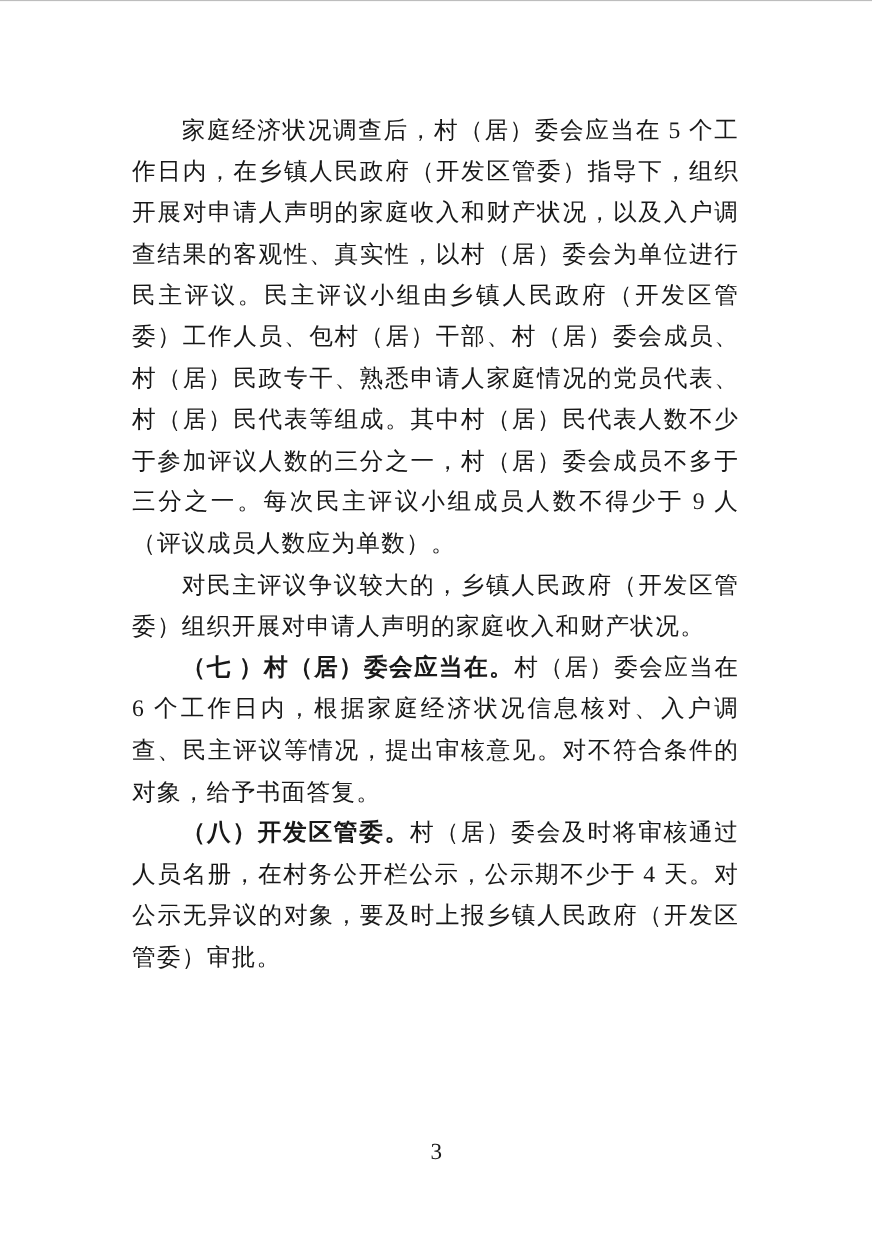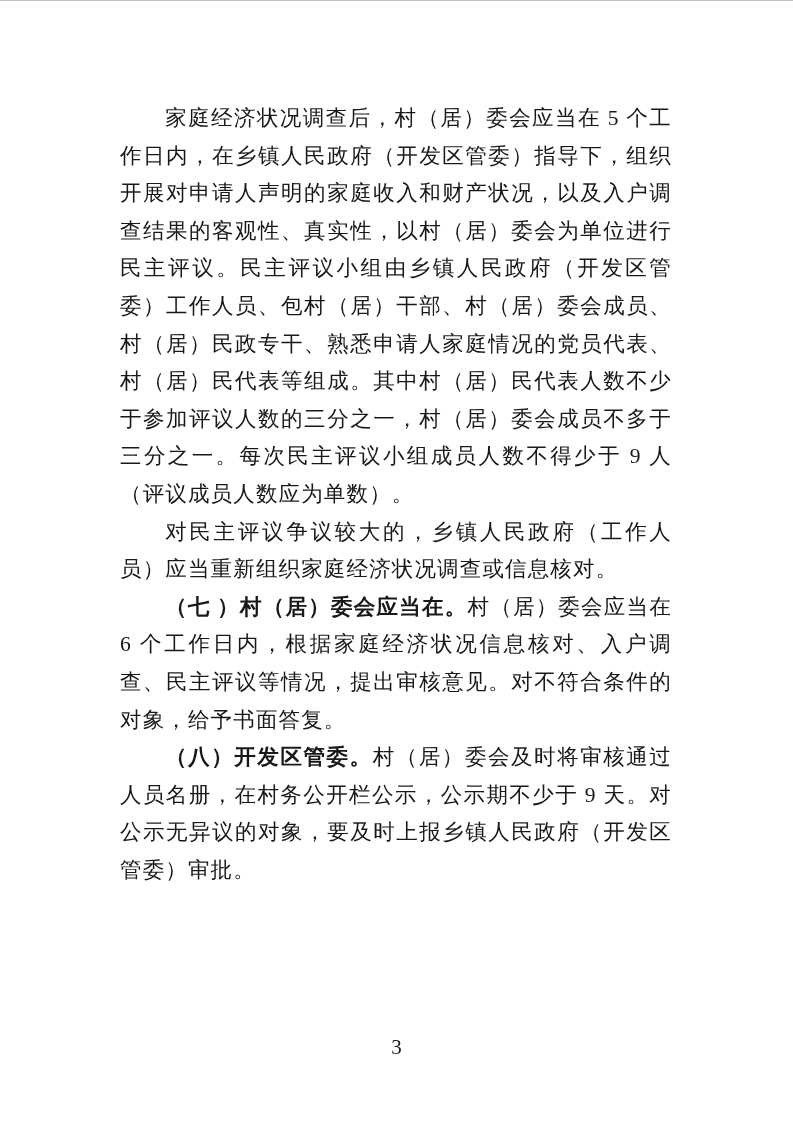--- a/index.html
+++ b/index.html
@@ -56,23 +56,23 @@
   }
 </style>
 </head>
 <body>
 
 <div class="page">
   <div class="content">
 
     <p class="para"><span class="lead"></span><span>家庭经济状况调查后，村（居）委会应当在 5 个工作日内，在乡镇人民政府（开发区管委）指导下，组织开展对申请人声明的家庭收入和财产状况，以及入户调查结果的客观性、真实性，以村（居）委会为单位进行民主评议。民主评议小组由乡镇人民政府（开发区管委）工作人员、包村（居）干部、村（居）委会成员、村（居）民政专干、熟悉申请人家庭情况的党员代表、村（居）民代表等组成。其中村（居）民代表人数不少于参加评议人数的三分之一，村（居）委会成员不多于三分之一。每次民主评议小组成员人数不得少于 9 人（评议成员人数应为单数）。</span></p>
 
-    <p class="para"><span class="lead"></span><span>对民主评议争议较大的，乡镇人民政府（工作人员）应当重新组织家庭经济状况调查或信息核对。</span></p>
+    <p class="para"><span class="lead"></span><span>对民主评议争议较大的，乡镇人民政府（开发区管委）组织开展对申请人声明的家庭收入和财产状况。</span></p>
 
 
     <p class="para"><span class="lead">（七 ）村（居）委会应当在。</span><span>村（居）委会应当在 6 个工作日内，根据家庭经济状况信息核对、入户调查、民主评议等情况，提出审核意见。对不符合条件的对象，给予书面答复。</span></p>
 
-    <p class="para"><span class="lead">（八）开发区管委。</span><span>村（居）委会及时将审核通过人员名册，在村务公开栏公示，公示期不少于 9 天。对公示无异议的对象，要及时上报乡镇人民政府（开发区管委）审批。</span></p>
+    <p class="para"><span class="lead">（八）开发区管委。</span><span>村（居）委会及时将审核通过人员名册，在村务公开栏公示，公示期不少于 4 天。对公示无异议的对象，要及时上报乡镇人民政府（开发区管委）审批。</span></p>
 
   </div>
 
   <div class="page-number">3</div>
 </div>
 
 </body></html>

